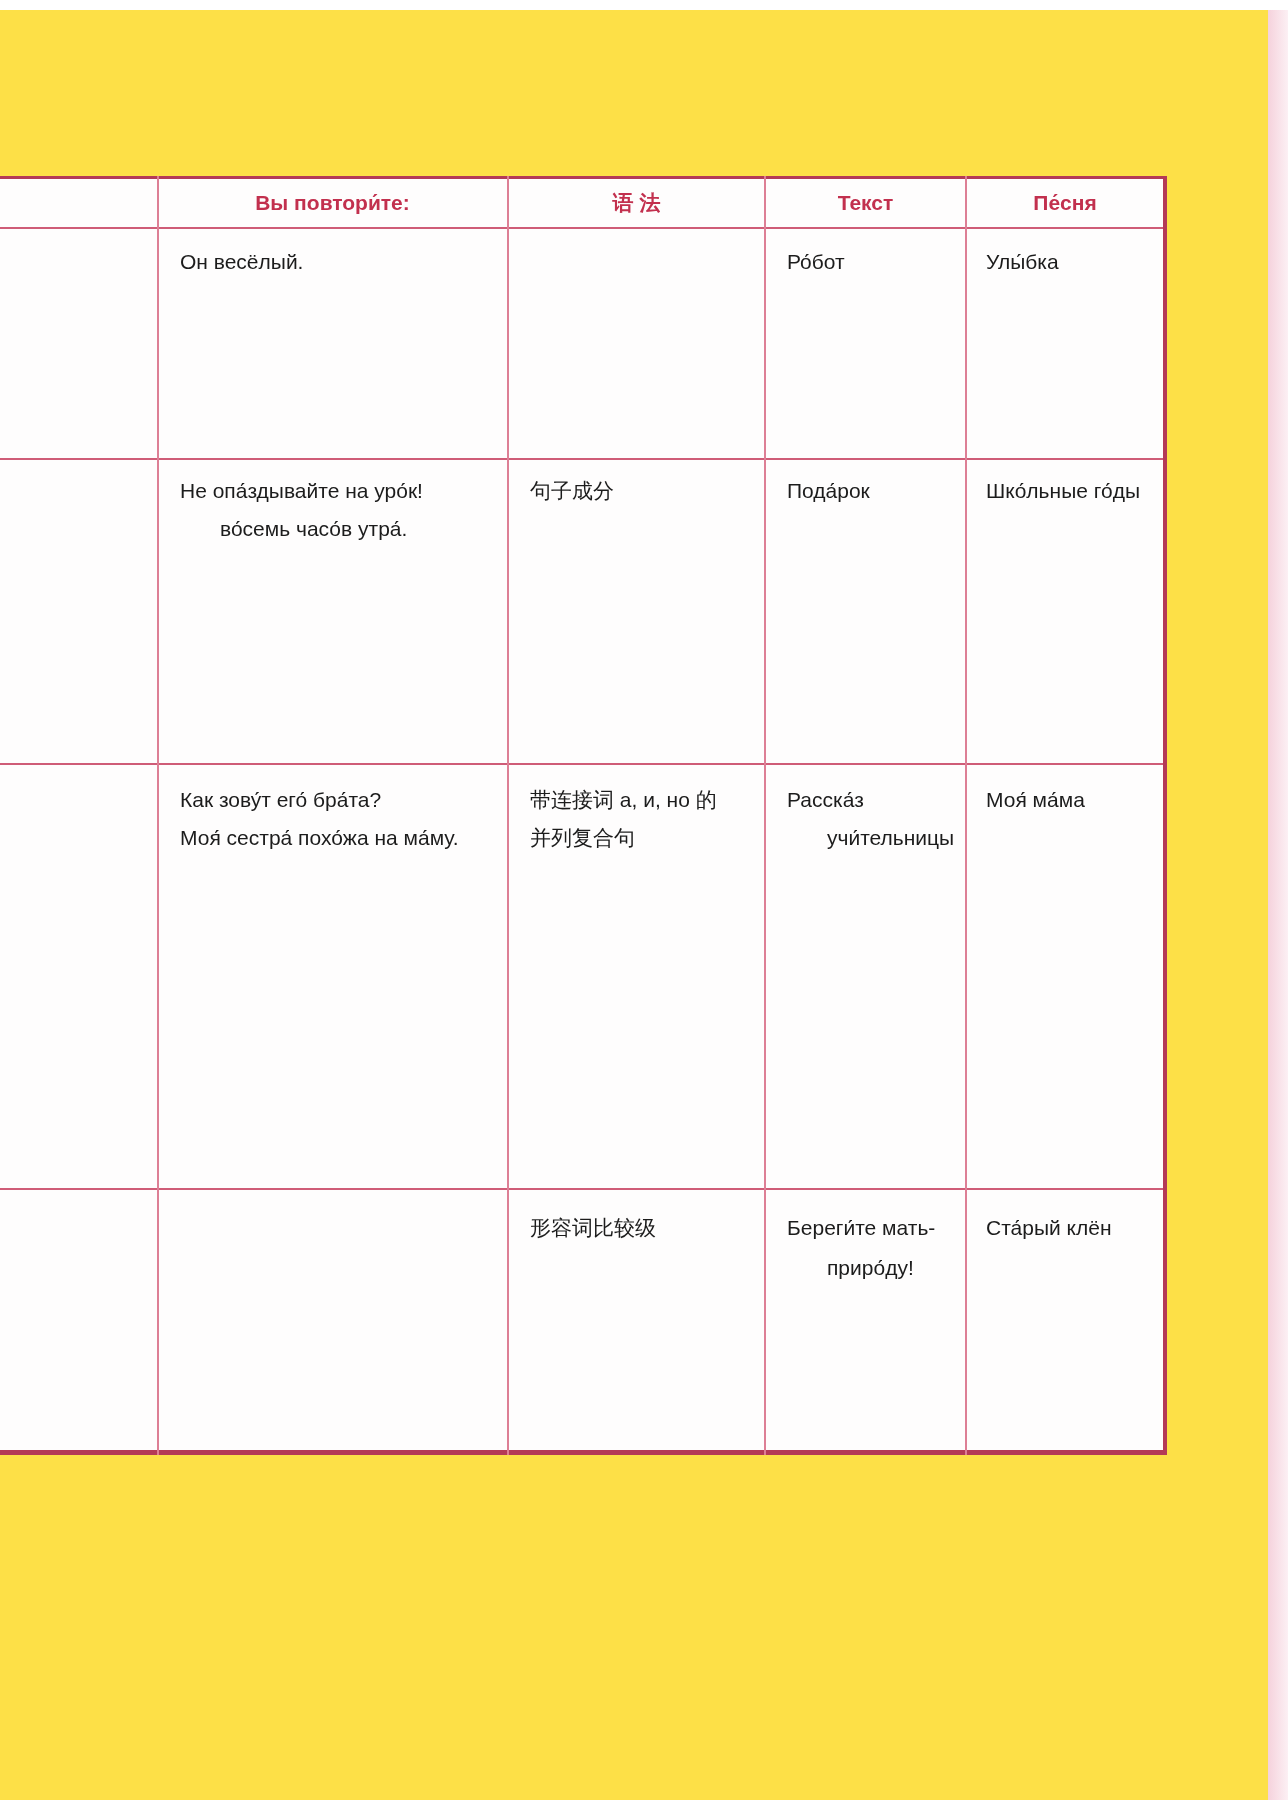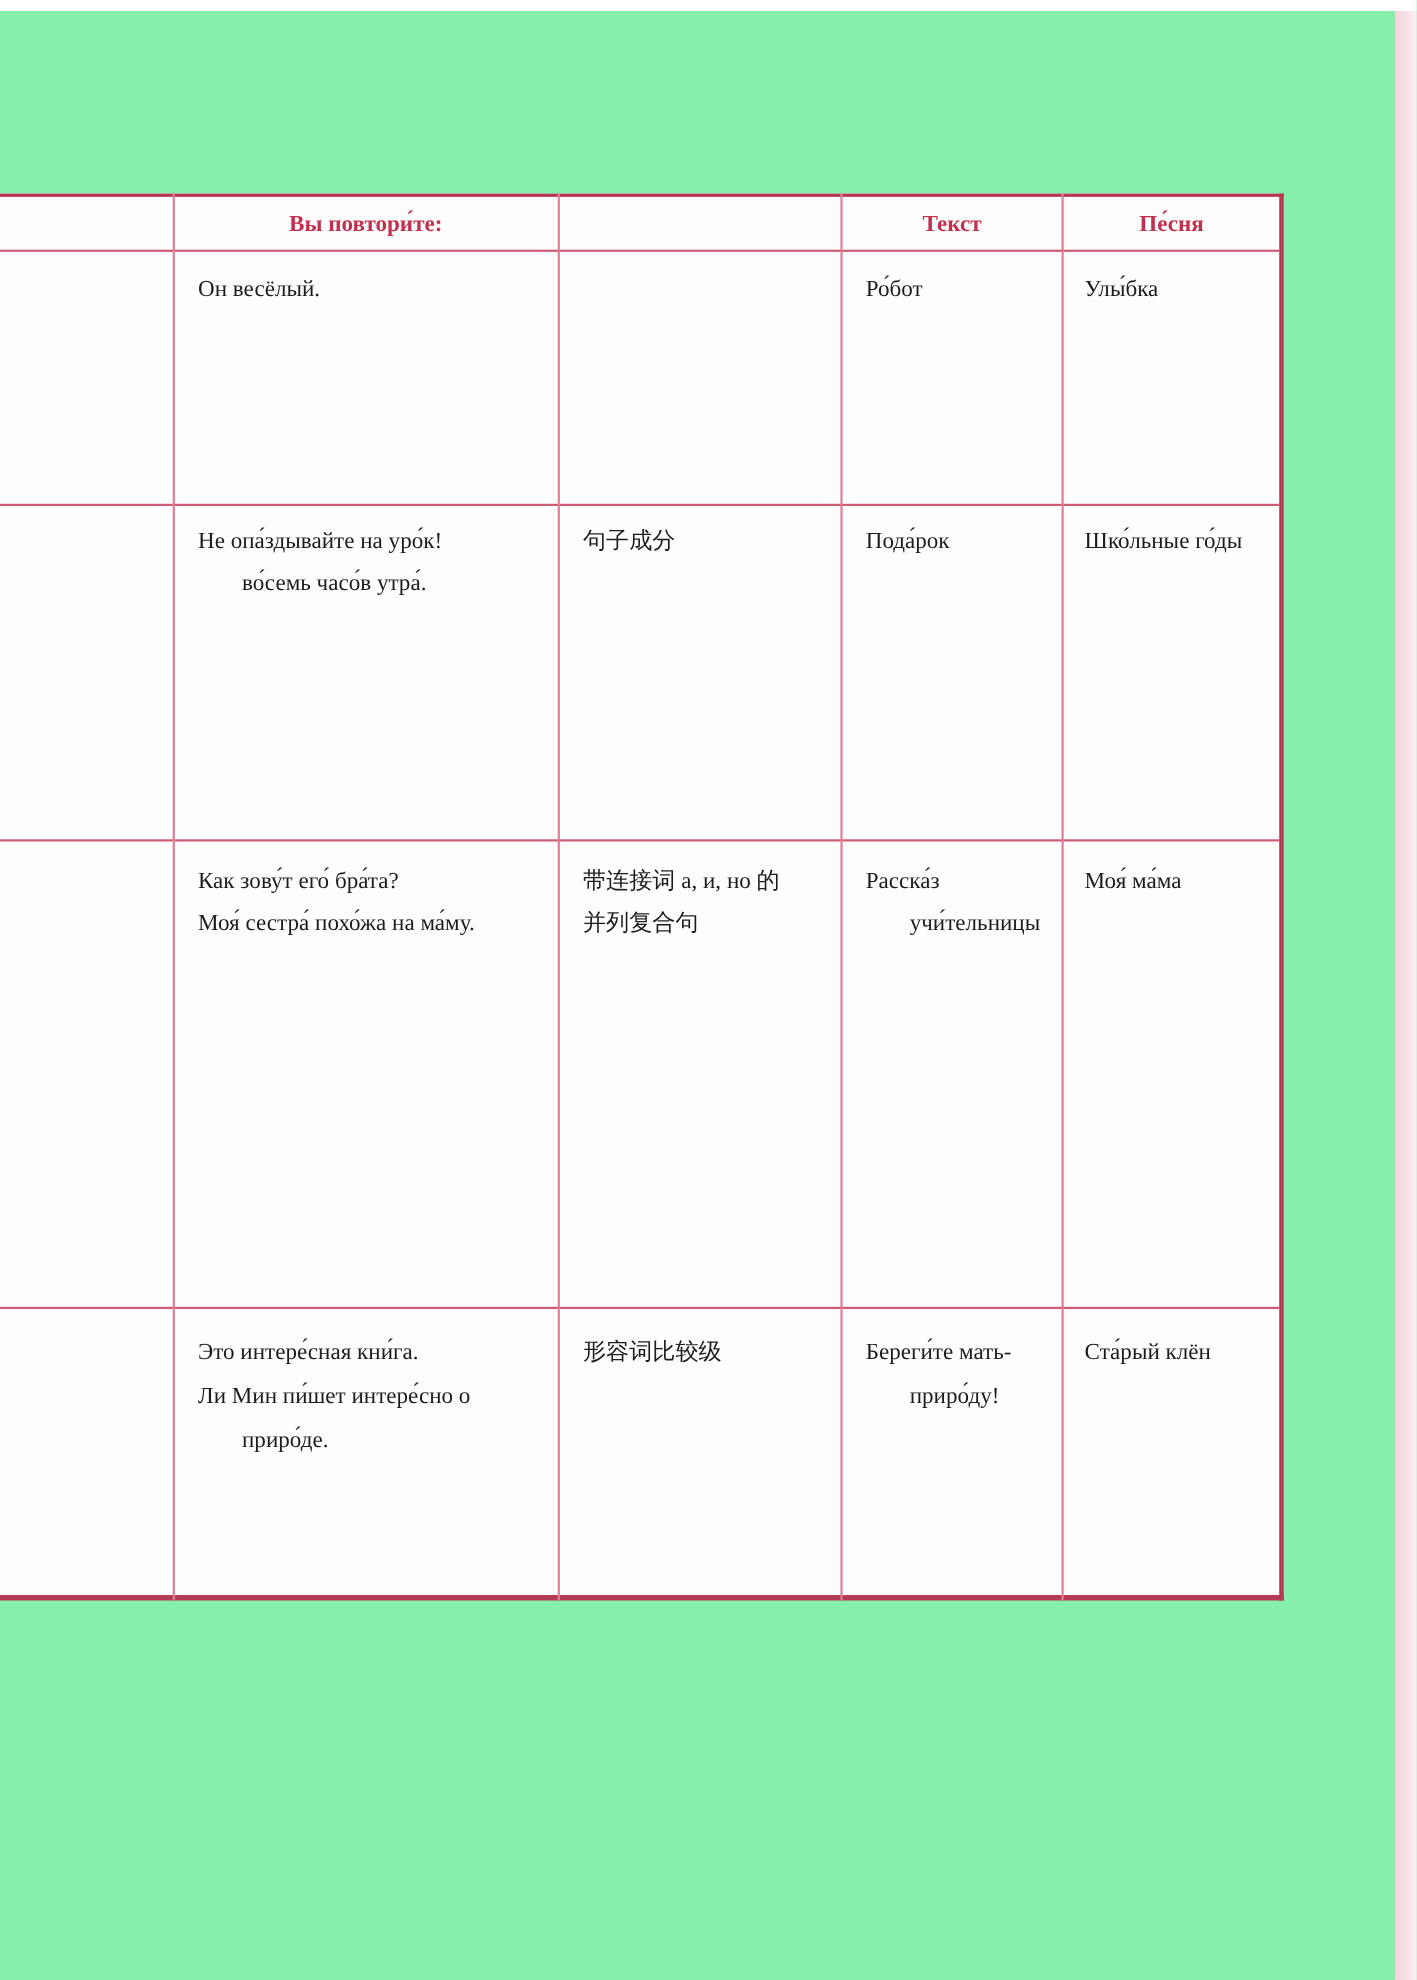--- a/index.html
+++ b/index.html
@@ -1,21 +1,21 @@
 <!DOCTYPE html>
 <html><head>
 <meta charset="utf-8">
 <style>
   html,body{margin:0;padding:0;}
   .page{
     position:relative;
     width:1288px;height:1800px;
-    background:#86efac;
+    background:#fde047;
     overflow:hidden;
-    font-family:Liberation Serif, serif;
+    font-family:Liberation Sans, sans-serif;
     color:#1c1c1c;
   }
   .top-strip{position:absolute;left:0;top:0;width:1288px;height:10px;background:#ffffff;}
   .right-edge-strip{position:absolute;left:1268px;top:10px;width:20px;height:1790px;
     background:linear-gradient(to right,#f5d2dc,#fcf0f4);}
   .table-bg{position:absolute;left:0;top:176px;width:1163px;height:1278px;background:#fefdfd;}
 
   
   .hline{position:absolute;left:0;width:1163px;background:#cf5c77;}
   .hline.top{top:176px;height:3px;width:1167px;background:#b43a56;}
@@ -71,20 +71,21 @@
   <div class="hline d2"></div>
   <div class="hline d3"></div>
   <div class="hline bottom"></div>
   <div class="vline v0"></div>
   <div class="vline v1"></div>
   <div class="vline v2"></div>
   <div class="vline v3"></div>
   <div class="vline right"></div>
 
   <div class="hcell c1">Вы повтори́те:</div>
+  <div class="hcell c2">语 法</div>
   <div class="hcell c3">Текст</div>
   <div class="hcell c4">Пе́сня</div>
 
   <div class="cell col1 row1">
     <p>Он весёлый.</p>
   </div>
   <div class="cell col3 row1">
     <p>Ро́бот</p>
   </div>
   <div class="cell col4 row1">
@@ -114,25 +115,20 @@
     <p>并列复合句</p>
   </div>
   <div class="cell col3 row3">
     <p>Расска́з</p>
     <p class="indent">учи́тельницы</p>
   </div>
   <div class="cell col4 row3">
     <p>Моя́ ма́ма</p>
   </div>
 
-  <div class="cell col1 row4">
-    <p>Это интере́сная кни́га.</p>
-    <p>Ли Мин пи́шет интере́сно о</p>
-    <p class="indent">приро́де.</p>
-  </div>
   <div class="cell col2 row4">
     <p>形容词比较级</p>
   </div>
   <div class="cell col3 row4">
     <p>Береги́те мать-</p>
     <p class="indent">приро́ду!</p>
   </div>
   <div class="cell col4 row4">
     <p>Ста́рый клён</p>
   </div>

